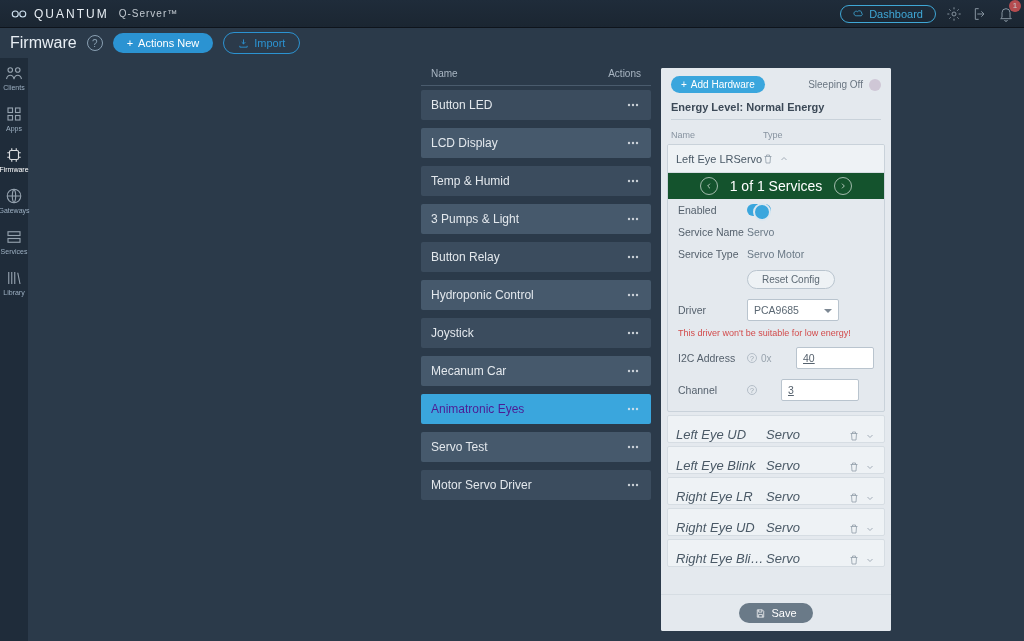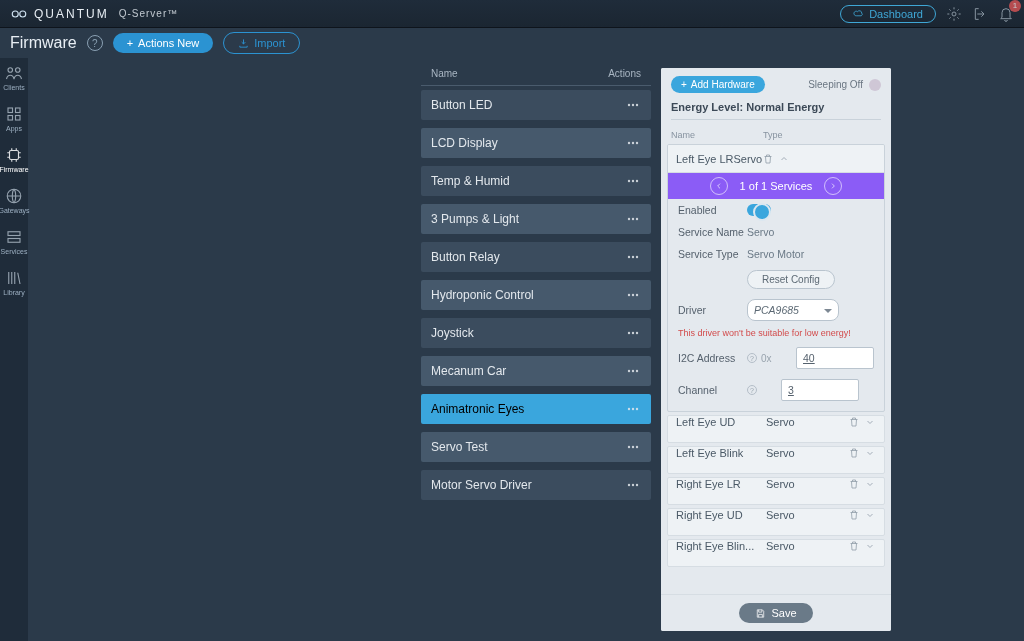--- a/index.html
+++ b/index.html
@@ -28,51 +28,51 @@
   .nav-item.active .nav-ico { filter: brightness(1.6); }
   .nav-ico { width: 18px; height: 18px; opacity: .85; }
   
   .main { flex: 1; padding: 10px 0 10px 0; display: flex; gap: 10px; justify-content: center; }
   .center-panel { width: 230px; margin-left: 260px; }
   .col-head { display: flex; font-size: 10px; color: #a9b6c3; padding: 0 10px 6px; }
   .col-head .hname { flex: 1; }
   .list { display: flex; flex-direction: column; gap: 8px; }
   .row { background: #3b4c5e; border-radius: 2px; height: 30px; display: flex; align-items: center; padding: 0 10px; font-size: 12px; color: #e3e8ed; }
   .row.lighter { background: #46596c; }
-  .row.selected { background: #3aa6dd; color: #000000; }
+  .row.selected { background: #3aa6dd; color: #4c1d95; }
   .row .rname { flex: 1; }
   .dots { width: 16px; height: 16px; opacity: .85; }
   hr.col-sep { border: none; border-top: 1px solid #4a5b6d; margin: 0 0 4px; }
   
   .right-panel { width: 230px; background: #e4e9ee; color: #475561; border-radius: 2px; display: flex; flex-direction: column; height: 563px; overflow: hidden; font-size: 11px; }
   .rp-top { padding: 8px 10px 4px; background: #e4e9ee; }
   .rp-head { display: flex; align-items: center; gap: 6px; }
   .add-hw { background: #3aa6dd; color: #fff; border-radius: 11px; padding: 3px 10px; font-size: 10px; border:none; display:flex; align-items:center; gap:4px;}
   .sleep-lbl { margin-left: auto; font-size: 10px; color: #6a7682; }
   .sleep-dot { width: 12px; height: 12px; border-radius: 50%; background: #cfc7d6; }
   .energy { margin-top: 8px; font-size: 11px; color: #3c4957; font-weight: 600; border-bottom: 1px solid #c9d2da; padding-bottom: 6px;}
   .rp-cols { display: flex; font-size: 9px; color: #8793a0; padding: 6px 10px 4px; }
   .rp-cols .c1 { width: 92px; }
   .rp-body { flex: 1; overflow-y: auto; padding: 0 6px; }
-  .hw-row { background: #eef2f5; border: 1px solid #d6dde3; border-radius: 2px; height: 28px; display: flex; align-items: flex-start; padding: 0 8px; margin-bottom: 3px; font-size: 11px; color: #4a5966; position: relative;}
+  .hw-row { background: #eef2f5; border: 1px solid #d6dde3; border-radius: 2px; height: 28px; display: flex; align-items: flex-end; padding: 0 8px; margin-bottom: 3px; font-size: 13px; color: #4a5966; position: relative; font-style: italic;}
   .hw-row .c1 { width: 90px; overflow: hidden; text-overflow: ellipsis; white-space: nowrap; }
   .hw-row .c2 { flex: 1; }
   .hw-actions { display: flex; gap: 4px; align-items: center; }
   .ico-sm { width: 12px; height: 12px; opacity: .7; }
   .hw-expanded { background: #e4e9ee; border: 1px solid #c9d2da; border-radius: 2px; margin-bottom: 3px; overflow: hidden; }
   .exp-head { height: 28px; display: flex; align-items: center; padding: 0 8px; background: #eef2f5; font-size: 11px; color:#4a5966; border-bottom:1px solid #d6dde3;}
-  .svc-bar { height: 26px; background: #8b5cf6; display: flex; align-items: center; justify-content: center; gap: 12px; color: #fff; font-size: 11px; }
+  .svc-bar { height: 26px; background: #14532d; display: flex; align-items: center; justify-content: center; gap: 12px; color: #fff; font-size: 14px; }
   .svc-nav { width: 18px; height: 18px; border: 1px solid rgba(255,255,255,.6); border-radius: 50%; display: inline-flex; align-items:center; justify-content:center;}
   .form-row { display: flex; align-items: center; padding: 5px 10px; font-size: 10.5px; color: #55616d;}
   .form-row .flabel { width: 69px; }
   .form-row .fval { flex: 1; color: #6a7986; }
   .toggle { width: 24px; height: 12px; background: #3aa6dd; border-radius: 7px; position: relative; }
   .toggle::after { content:""; position:absolute; right:0; top:-1px; width:14px; height:14px; background:#3aa6dd; border:2px solid #dbe7f0; border-radius:50%; }
   .reset-btn { border:1px solid #b9c4ce; background:#eef2f5; border-radius:12px; padding:3px 14px; font-size:10px; color:#5c6974;}
-  .select { border:1px solid #b9c4ce; background:#fff; border-radius:8px; height:22px; display:flex; align-items:center; padding:0 6px; font-size:10.5px; color:#5c6974; width:92px; position:relative;font-style:italic;}
+  .select { border:1px solid #b9c4ce; background:#fff; border-radius:2px; height:22px; display:flex; align-items:center; padding:0 6px; font-size:10.5px; color:#5c6974; width:92px; position:relative;}
   .select::after{content:"";position:absolute;right:6px;top:9px;border-left:4px solid transparent;border-right:4px solid transparent;border-top:4px solid #7d8893;}
   .txtin { border:1px solid #b9c4ce; background:#fff; border-radius:2px; height:22px; display:flex; align-items:center; padding:0 6px; font-size:10.5px; width:78px; margin-left:auto;text-decoration:underline;}
   .txtin-pre { font-size:10px; color:#99a4ae; margin-right:4px;}
   .warn { font-size: 9px; color: #d24b4b; padding: 2px 10px 4px; }
   .q-ico { width:10px;height:10px;border:1px solid #b4bec8;border-radius:50%;display:inline-flex;align-items:center;justify-content:center;font-size:7px;color:#99a4ae;margin-right:4px;}
   .rp-footer { padding: 8px; display: flex; justify-content: center; background: #e4e9ee; border-top: 1px solid #d6dde3; }
   .save-btn { background: #6a7a88; color:#fff; border:none; border-radius:12px; padding:4px 16px; font-size:11px; display:flex; gap:5px; align-items:center;}
   
   svg { display:block; }
   .stroke-light { stroke:#aab7c3; fill:none; stroke-width:1.5; }

